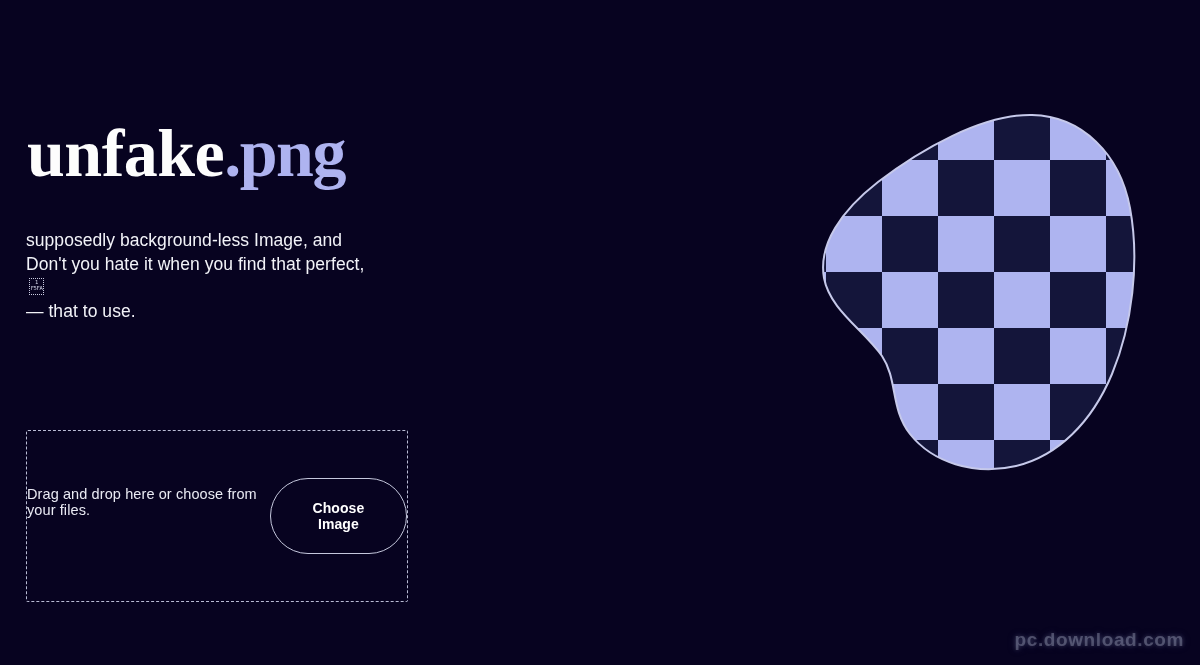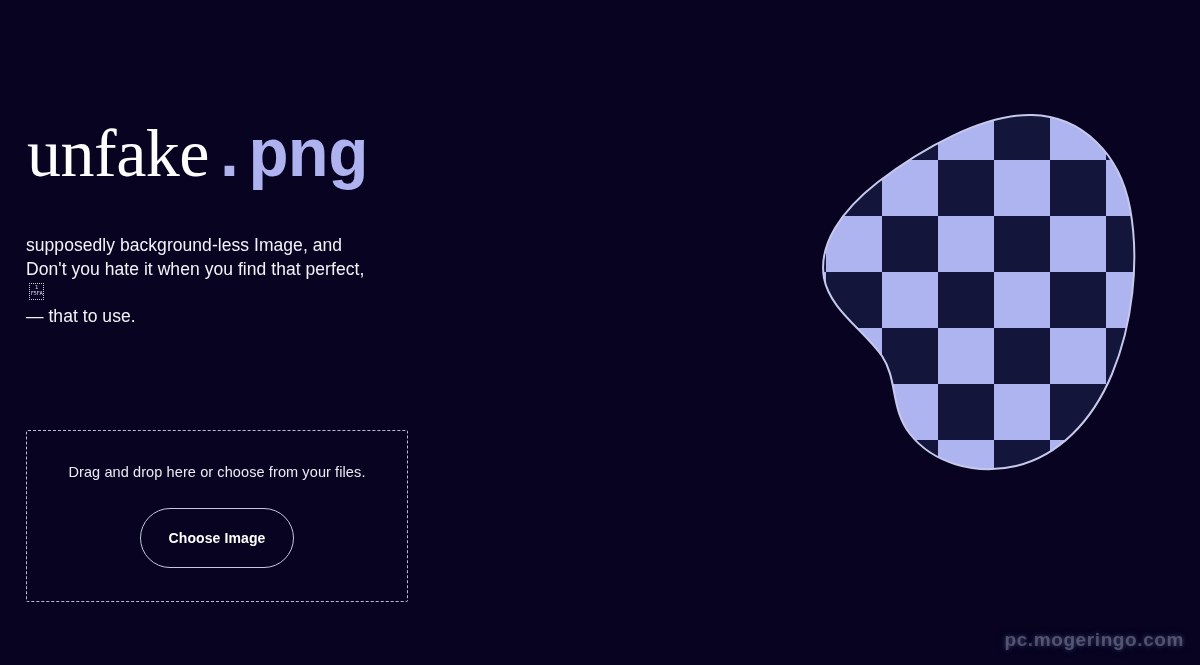--- a/index.html
+++ b/index.html
@@ -35,24 +35,24 @@
     font-size: 68px;
     line-height: 1.0;
     letter-spacing: -0.5px;
     white-space: nowrap;
     margin: 0 0 0 0;
     padding-left: 1px;
   }
   .logo-word {
     font-family: "Liberation Serif", "DejaVu Serif", serif;
     color: #fdfdfd;
-    font-weight: 400;
+    font-weight: 700;
   }
   .logo-ext {
-    font-family: Liberation Mono, monospace;
+    font-family: Liberation Serif, serif;
     color: #aeb3f0;
     font-weight: 700;
     letter-spacing: -1.5px;
   }
 
   .blurb {
     margin-top: 42px;
     color: #f2f3f8;
     font-size: 17.5px;
     line-height: 23.5px;
@@ -83,21 +83,21 @@
   
   .dropzone {
     position: absolute;
     left: 26px;
     top: 430px;
     width: 380px;
     height: 170px;
     border: 1.6px dashed #b9bcd4;
     border-radius: 2px;
     display: flex;
-    flex-direction: column;
+    flex-direction: row;
     align-items: center;
     justify-content: center;
   }
   .dz-hint {
     color: #e9eaf3;
     font-size: 14.5px;
     letter-spacing: 0.1px;
     margin-bottom: 28px;
   }
   .dz-btn {
@@ -192,15 +192,15 @@
                C 320,150 312,214 292,262
                C 272,310 238,344 196,354
                C 154,364 112,350 90,322
                C 70,296 78,268 62,244
                C 44,218 10,198 4,166
                C -2,132 22,98 58,70
                C 100,38 162,2 212,3 Z" fill="none" stroke="#c6c9ea" stroke-width="2"></path>
     </svg>
   </div>
 
-  <div class="watermark">pc.mogeringo.com</div>
+  <div class="watermark">pc.download.com</div>
 
 </div>
 
 </body></html>

